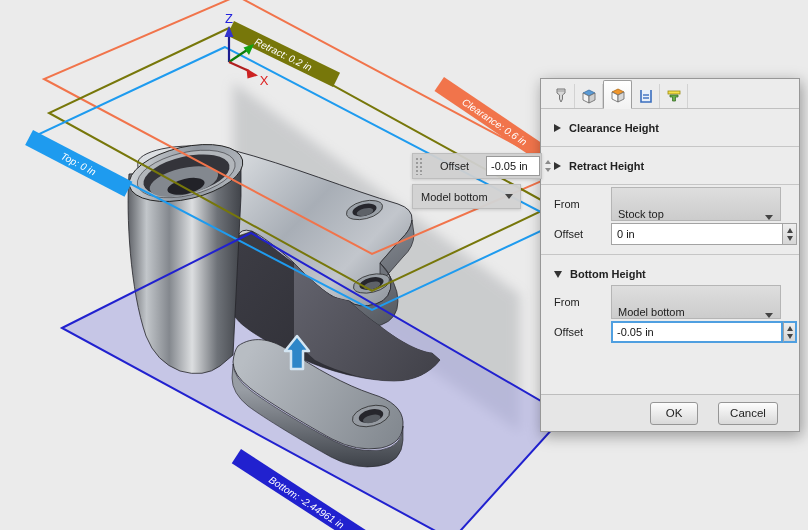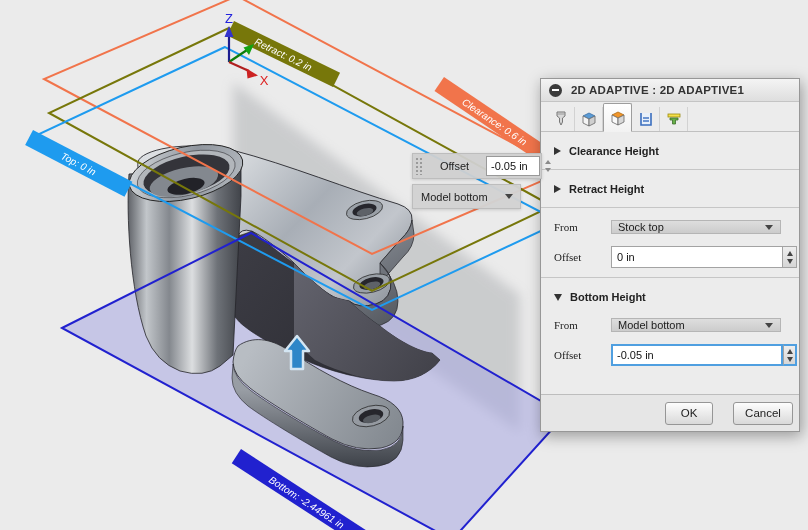--- a/index.html
+++ b/index.html
@@ -41,39 +41,39 @@
   .p-tabs{height:29px;display:flex;align-items:flex-end;border-bottom:1px solid #c0c0c0;padding-left:6px;}
   .tab{width:27px;height:24px;display:flex;align-items:center;justify-content:center;border-right:1px solid #d2d2d2;}
   .tab.sel{background:linear-gradient(#ffffff,#f2f2f2);border:1px solid #9d9d9d;border-bottom:1px solid #f2f2f2;
     border-radius:2px 2px 0 0;height:27px;margin-bottom:-1px;}
   .sec-head{display:flex;align-items:center;height:18px;margin:10px 0 4px 0;padding-left:13px;font-weight:bold;color:#222;}
   .sec-head .tri{margin-right:8px;}
   .tri-right{width:0;height:0;border-top:4.5px solid transparent;border-bottom:4.5px solid transparent;border-left:7px solid #333;}
   .tri-down{width:0;height:0;border-left:4.5px solid transparent;border-right:4.5px solid transparent;border-top:7px solid #333;}
   .sep{height:1px;background:#c6c6c6;margin:9px 0 0 0;}
   .row{display:flex;align-items:center;margin:8px 0 0 13px;height:22px;}
-  .row .lbl{width:57px;color:#222;font-family:Liberation Serif, serif;}
-  .dd{width:170px;height:14px;background:linear-gradient(#dedede,#cccccc);border:1px solid #b5b5b5;
-    display:flex;align-items:center;box-sizing:border-box;}
+  .row .lbl{width:57px;color:#222;}
+  .dd{width:170px;height:34px;background:linear-gradient(#dedede,#cccccc);border:1px solid #b5b5b5;
+    display:flex;align-items:flex-end;box-sizing:border-box;}
   .dd span{flex:1;padding-left:6px;color:#1c1c1c;}
   .inputwrap{display:flex;align-items:stretch;height:22px;box-sizing:border-box;}
   .inp{width:172px;background:#fff;border:1px solid #a3a3a3;display:flex;align-items:center;
     padding-left:5px;box-sizing:border-box;color:#111;}
   .spinbox{width:14px;border:1px solid #a3a3a3;border-left:none;background:linear-gradient(#eee,#d6d6d6);
     display:flex;flex-direction:column;align-items:center;justify-content:center;gap:3px;box-sizing:border-box;}
   .spinbox .up{width:0;height:0;border-left:3.5px solid transparent;border-right:3.5px solid transparent;border-bottom:5px solid #444;}
   .spinbox .dn{width:0;height:0;border-left:3.5px solid transparent;border-right:3.5px solid transparent;border-top:5px solid #444;}
   .inputwrap.focus .inp{border:2px solid #4f9fe0;padding-left:4px;}
   .inputwrap.focus .spinbox{border:2px solid #4f9fe0;border-left:1px solid #a3a3a3;}
   .p-footer{position:absolute;left:0;right:0;bottom:0;height:36px;background:#e6e6e6;border-top:1px solid #bdbdbd;
     display:flex;align-items:center;justify-content:flex-end;}
   .btn{height:21px;background:linear-gradient(#fdfdfd,#d9d9d9);border:1px solid #969696;border-radius:3px;
     font-size:11.5px;color:#222;display:flex;align-items:center;justify-content:center;}
   .btn.ok{width:46px;margin-right:20px;}
-  .btn.cancel{width:58px;margin-right:6px;}
+  .btn.cancel{width:58px;margin-right:21px;}
 </style>
 </head>
 <body>
 
 <div id="viewport">
 <svg width="808" height="530" viewBox="0 0 808 530">
   <defs>
     <filter id="soft" x="-30%" y="-30%" width="160%" height="160%">
           <feGaussianBlur stdDeviation="6"></feGaussianBlur>
         </filter>
@@ -231,24 +231,20 @@
 <div class="float-spinner">
   <div class="tri-up-sm"></div>
   <div class="tri-dn-sm"></div>
 </div>
 <div class="float-dd">
   <span>Model bottom</span>
   <div class="caret-down"></div>
 </div>
 
 <div id="panel">
-  <div class="p-header">
-    <div class="p-circle"></div>
-    <div class="p-title">2D ADAPTIVE : 2D ADAPTIVE1</div>
-  </div>
 
   <div class="p-tabs">
     <div class="tab">
       <svg width="18" height="18" viewBox="0 0 18 18">
         <path d="M5,2 h8 v4 l-2.5,2 v4 l-1.5,3 l-1.5,-3 v-4 L5,6 Z" fill="#d8d8d8" stroke="#777" stroke-width="1"></path>
         <line x1="5" y1="4" x2="13" y2="4" stroke="#999"></line>
       </svg>
     </div>
     <div class="tab">
       <svg width="19" height="18" viewBox="0 0 19 18">

